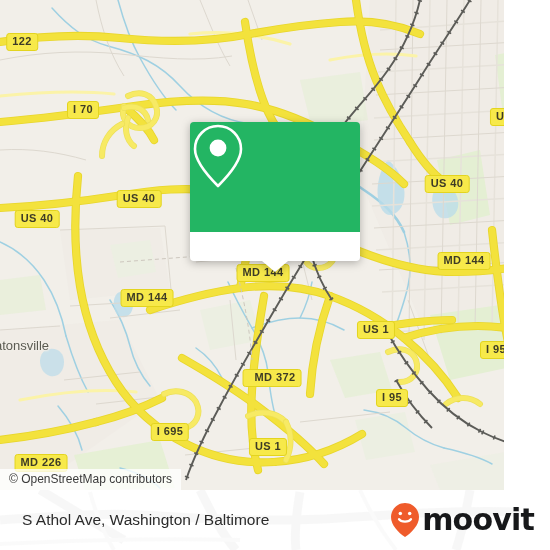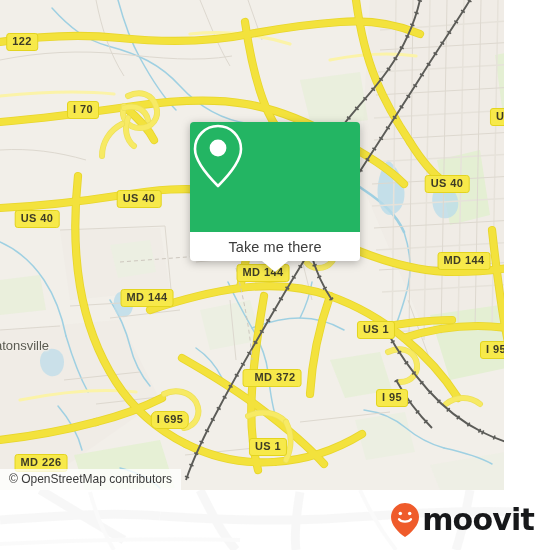--- a/index.html
+++ b/index.html
@@ -359,39 +359,38 @@
         <div class="shield" style="left: 509px; top: 117px;">US 1</div>
         <div class="shield" style="left: 139px; top: 199px;">US 40</div>
         <div class="shield" style="left: 37px; top: 219px;">US 40</div>
         <div class="shield" style="left: 447px; top: 184px;">US 40</div>
         <div class="shield" style="left: 263px; top: 273px;">MD 144</div>
         <div class="shield" style="left: 464px; top: 261px;">MD 144</div>
         <div class="shield" style="left: 147px; top: 298px;">MD 144</div>
         <div class="shield" style="left: 376px; top: 330px;">US 1</div>
         <div class="shield" style="left: 496px; top: 350px;">I 95</div>
         <div class="shield" style="left: 272px; top: 378px; padding-left: 11px;">MD 372</div>
-        <div class="shield" style="left: 170px; top: 420px; border-radius: 6px;">I 695</div>
+        <div class="shield" style="left: 170px; top: 432px;">I 695</div>
         <div class="shield" style="left: 392px; top: 398px;">I 95</div>
         <div class="shield" style="left: 268px; top: 447px;">US 1</div>
         <div class="shield" style="left: 41px; top: 463px;">MD 226</div>
       </div>
 
     <div>
         <div class="placelabel" style="left: 22px; top: 345px;">atonsville</div>
       </div>
 
     <div class="callout">
       <div class="callout-top">
         <svg width="56" height="68" viewBox="0 0 56 68">
           <path d="M28 4 C15.3 4 5 14.3 5 27 C5 38 16 52 28 64 C40 52 51 38 51 27 C51 14.3 40.7 4 28 4 Z" fill="none" stroke="#ffffff" stroke-width="2.6" stroke-linejoin="round"></path>
           <circle cx="28" cy="26" r="8.4" fill="#ffffff"></circle>
         </svg>
       </div>
       <div class="callout-bottom">
-        <span class="callout-label">Take me there</span>
         <span class="callout-tip"></span>
       </div>
     </div>
 
     <div class="attribution">© OpenStreetMap contributors</div>
   </div>
 
   <div class="bottombar">
 
     <svg class="bottombar-ghost" width="550" height="550" viewBox="0 0 550 550">
@@ -403,20 +402,21 @@
         <path d="M160 516 C220 520 280 522 340 518 C400 514 460 510 520 512"></path>
         <path d="M470 490 C466 512 462 532 456 550"></path>
       </g>
       <g fill="none" stroke="#dddddd" stroke-width="4">
         <path d="M0 544 C80 540 160 538 240 540"></path>
         <path d="M360 490 C370 512 382 532 396 550"></path>
         <path d="M90 492 C96 514 104 534 114 550"></path>
       </g>
     </svg>
 
+    <div class="bottom-title">S Athol Ave, Washington / Baltimore</div>
 
     <div class="brand">
       <svg width="30" height="36" viewBox="0 0 30 36">
         <path d="M15 1 C7.3 1 1 7.3 1 15 C1 23 8.2 30.6 15 35 C21.8 30.6 29 23 29 15 C29 7.3 22.7 1 15 1 Z" fill="#ef5b2b"></path>
         <circle cx="10.3" cy="11.4" r="1.75" fill="#ffffff"></circle>
         <circle cx="19.7" cy="11.4" r="1.75" fill="#ffffff"></circle>
         <path d="M9 17.2 C11 20.4 19 20.4 21 17.2" fill="none" stroke="#ffffff" stroke-width="2.3" stroke-linecap="round"></path>
       </svg>
       <span class="brand-text">moovit</span>
     </div>

